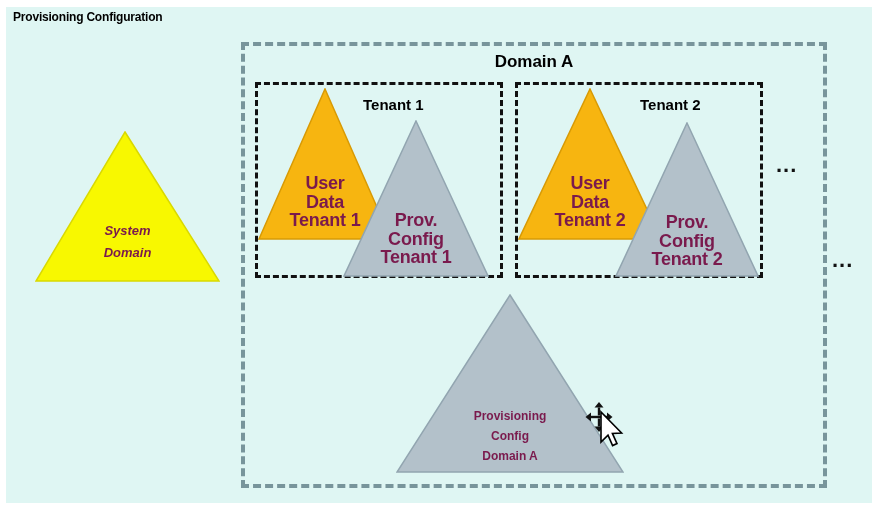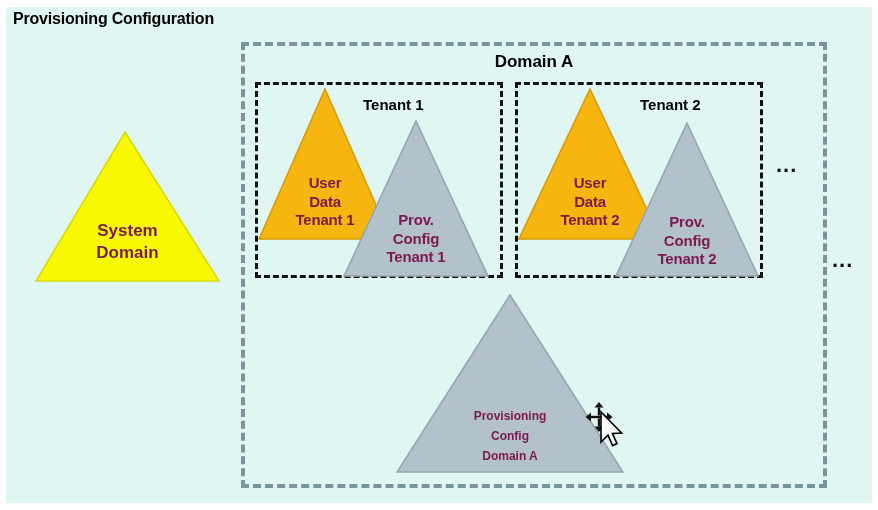--- a/index.html
+++ b/index.html
@@ -7,21 +7,21 @@
     width:878px;height:510px;position:relative;overflow:hidden;
     background:#ffffff;
     font-family:"Liberation Sans","DejaVu Sans",sans-serif;
   }
   .canvas{
     position:absolute;left:6px;top:7px;width:866px;height:496px;
     background:#dff6f3;
   }
   .abs{position:absolute;}
   .page-title{
-    left:7px;top:3px;font-size:16px;font-weight:bold;color:#000;
+    left:7px;top:3px;font-size:12px;font-weight:bold;color:#000;
     letter-spacing:-0.2px;white-space:nowrap;
   }
   .domain-box{
     left:235px;top:35px;width:578px;height:438px;
     border:4px dashed #78959b;
   }
   .domain-label{
     left:0;right:0;top:6px;text-align:center;
     font-size:17px;font-weight:bold;color:#000;
   }
@@ -33,23 +33,23 @@
   .tenant-box.t2{left:509px;}
   .tenant-label{
     font-size:15px;font-weight:bold;color:#000;white-space:nowrap;
   }
   .tri{position:absolute;}
   .tri svg{position:absolute;left:0;top:0;display:block;}
   .tri-label{
     position:absolute;left:0;width:100%;text-align:center;
     white-space:pre-line;font-weight:bold;color:#7a1a4d;
   }
-  .tri-label.small{font-size:15px;line-height:18.5px;letter-spacing:-0.2px;}
+  .tri-label.small{font-size:18px;line-height:18.5px;letter-spacing:-0.2px;}
   .tri-label.mid{font-size:12px;line-height:20px;}
-  .tri-label.big{font-size:17px;line-height:22px;}
+  .tri-label.big{font-size:13px;line-height:22px;font-style:italic;}
   .ellipsis{
     font-size:22px;font-weight:bold;color:#111;line-height:30px;
     letter-spacing:1px;white-space:nowrap;
   }
 </style>
 </head>
 <body>
 
 <div class="canvas">
 

